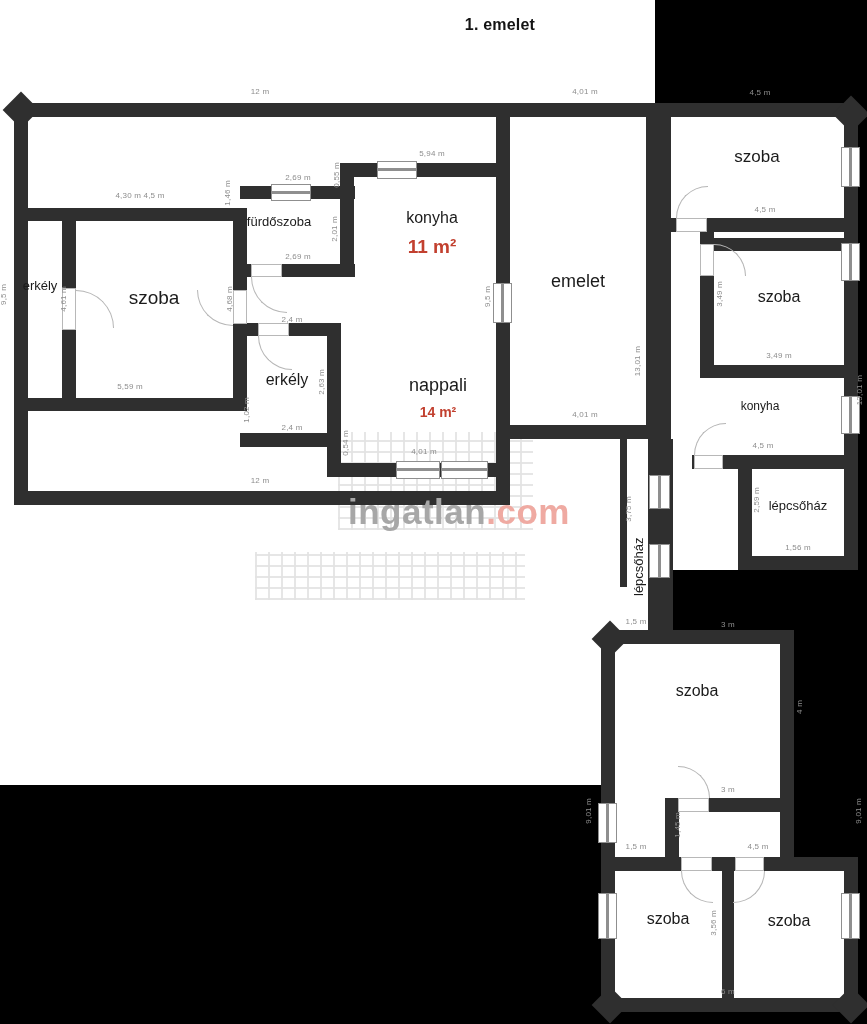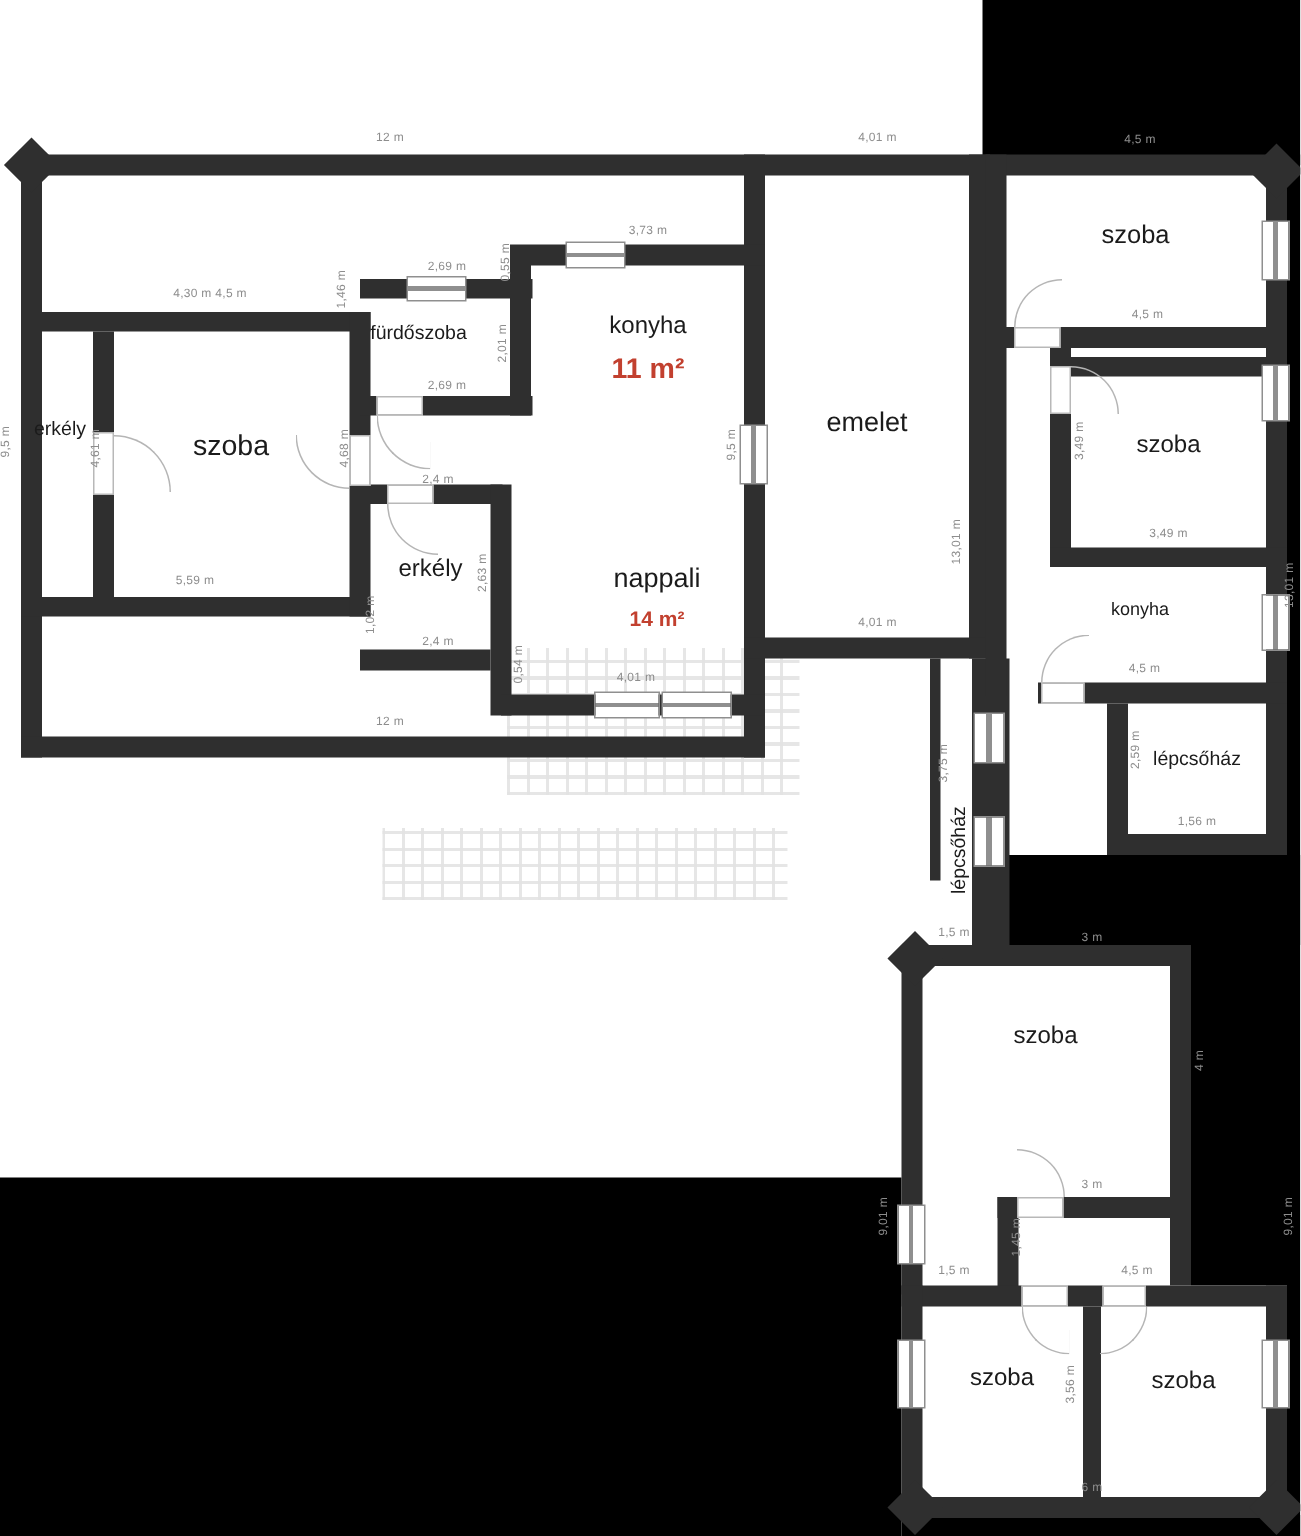--- a/index.html
+++ b/index.html
@@ -34,20 +34,21 @@
   .wm .r{color:#efaaa2;}
   .wm-pattern{position:absolute;opacity:.22;background-image:
       repeating-linear-gradient(0deg,rgba(130,130,130,.9) 0 2px,transparent 2px 11px),
       repeating-linear-gradient(90deg,rgba(130,130,130,.9) 0 2px,transparent 2px 13px);}
 </style>
 </head>
 <body>
 
 <div id="canvas">
 
+  <div class="title">1. emelet</div>
 
   <div class="blk" style="left:655px;top:0;width:212px;height:110px"></div>
   <div class="blk" style="left:858px;top:103px;width:9px;height:921px"></div>
   <div class="blk" style="left:671px;top:570px;width:196px;height:60px"></div>
   <div class="blk" style="left:794px;top:630px;width:64px;height:227px"></div>
   <div class="blk" style="left:0;top:785px;width:601px;height:239px"></div>
   <div class="blk" style="left:601px;top:1010px;width:266px;height:14px"></div>
 
   <div class="white" style="left:671px;top:117px;width:173px;height:453px"></div>
   <div class="white" style="left:627px;top:439px;width:21px;height:200px"></div>
@@ -162,21 +163,21 @@
   <div class="roomv" style="left:632px;top:476px;height:120px;font-size:13px;z-index:5">lépcsőház</div>
   <div class="room" style="left:647px;top:682px;width:100px;font-size:16px">szoba</div>
   <div class="room" style="left:618px;top:910px;width:100px;font-size:16px">szoba</div>
   <div class="room" style="left:739px;top:912px;width:100px;font-size:16px">szoba</div>
 
   <div class="dim" style="left:210px;top:88px;width:100px">12 m</div>
   <div class="dim" style="left:535px;top:88px;width:100px">4,01 m</div>
   <div class="dim" style="left:710px;top:89px;width:100px">4,5 m</div>
   <div class="dim" style="left:75px;top:192px;width:130px">4,30 m 4,5 m</div>
   <div class="dim" style="left:248px;top:174px;width:100px">2,69 m</div>
-  <div class="dim" style="left:382px;top:150px;width:100px">3,73 m</div>
+  <div class="dim" style="left:382px;top:150px;width:100px">5,94 m</div>
   <div class="dim" style="left:248px;top:253px;width:100px">2,69 m</div>
   <div class="dim" style="left:80px;top:383px;width:100px">5,59 m</div>
   <div class="dim" style="left:242px;top:316px;width:100px">2,4 m</div>
   <div class="dim" style="left:242px;top:424px;width:100px">2,4 m</div>
   <div class="dim" style="left:374px;top:448px;width:100px">4,01 m</div>
   <div class="dim" style="left:210px;top:477px;width:100px">12 m</div>
   <div class="dim" style="left:535px;top:411px;width:100px">4,01 m</div>
   <div class="dim" style="left:715px;top:206px;width:100px">4,5 m</div>
   <div class="dim" style="left:729px;top:352px;width:100px">3,49 m</div>
   <div class="dim" style="left:713px;top:442px;width:100px">4,5 m</div>
@@ -202,14 +203,17 @@
   <div class="dimv" style="left:716px;top:281px">3,49 m</div>
   <div class="dimv" style="left:753px;top:487px">2,59 m</div>
   <div class="dimv" style="left:625px;top:496px;z-index:6">3,75 m</div>
   <div class="dimv" style="left:796px;top:700px">4 m</div>
   <div class="dimv" style="left:674px;top:812px;z-index:5">1,45 m</div>
   <div class="dimv" style="left:585px;top:798px">9,01 m</div>
   <div class="dimv" style="left:855px;top:798px">9,01 m</div>
   <div class="dimv" style="left:856px;top:375px;z-index:5">13,01 m</div>
   <div class="dimv" style="left:710px;top:910px;z-index:5">3,56 m</div>
 
+  <div class="wm">
+    <span class="g">ingatlan</span><span class="r">.com</span>
+  </div>
 
 </div>
 
 </body></html>

